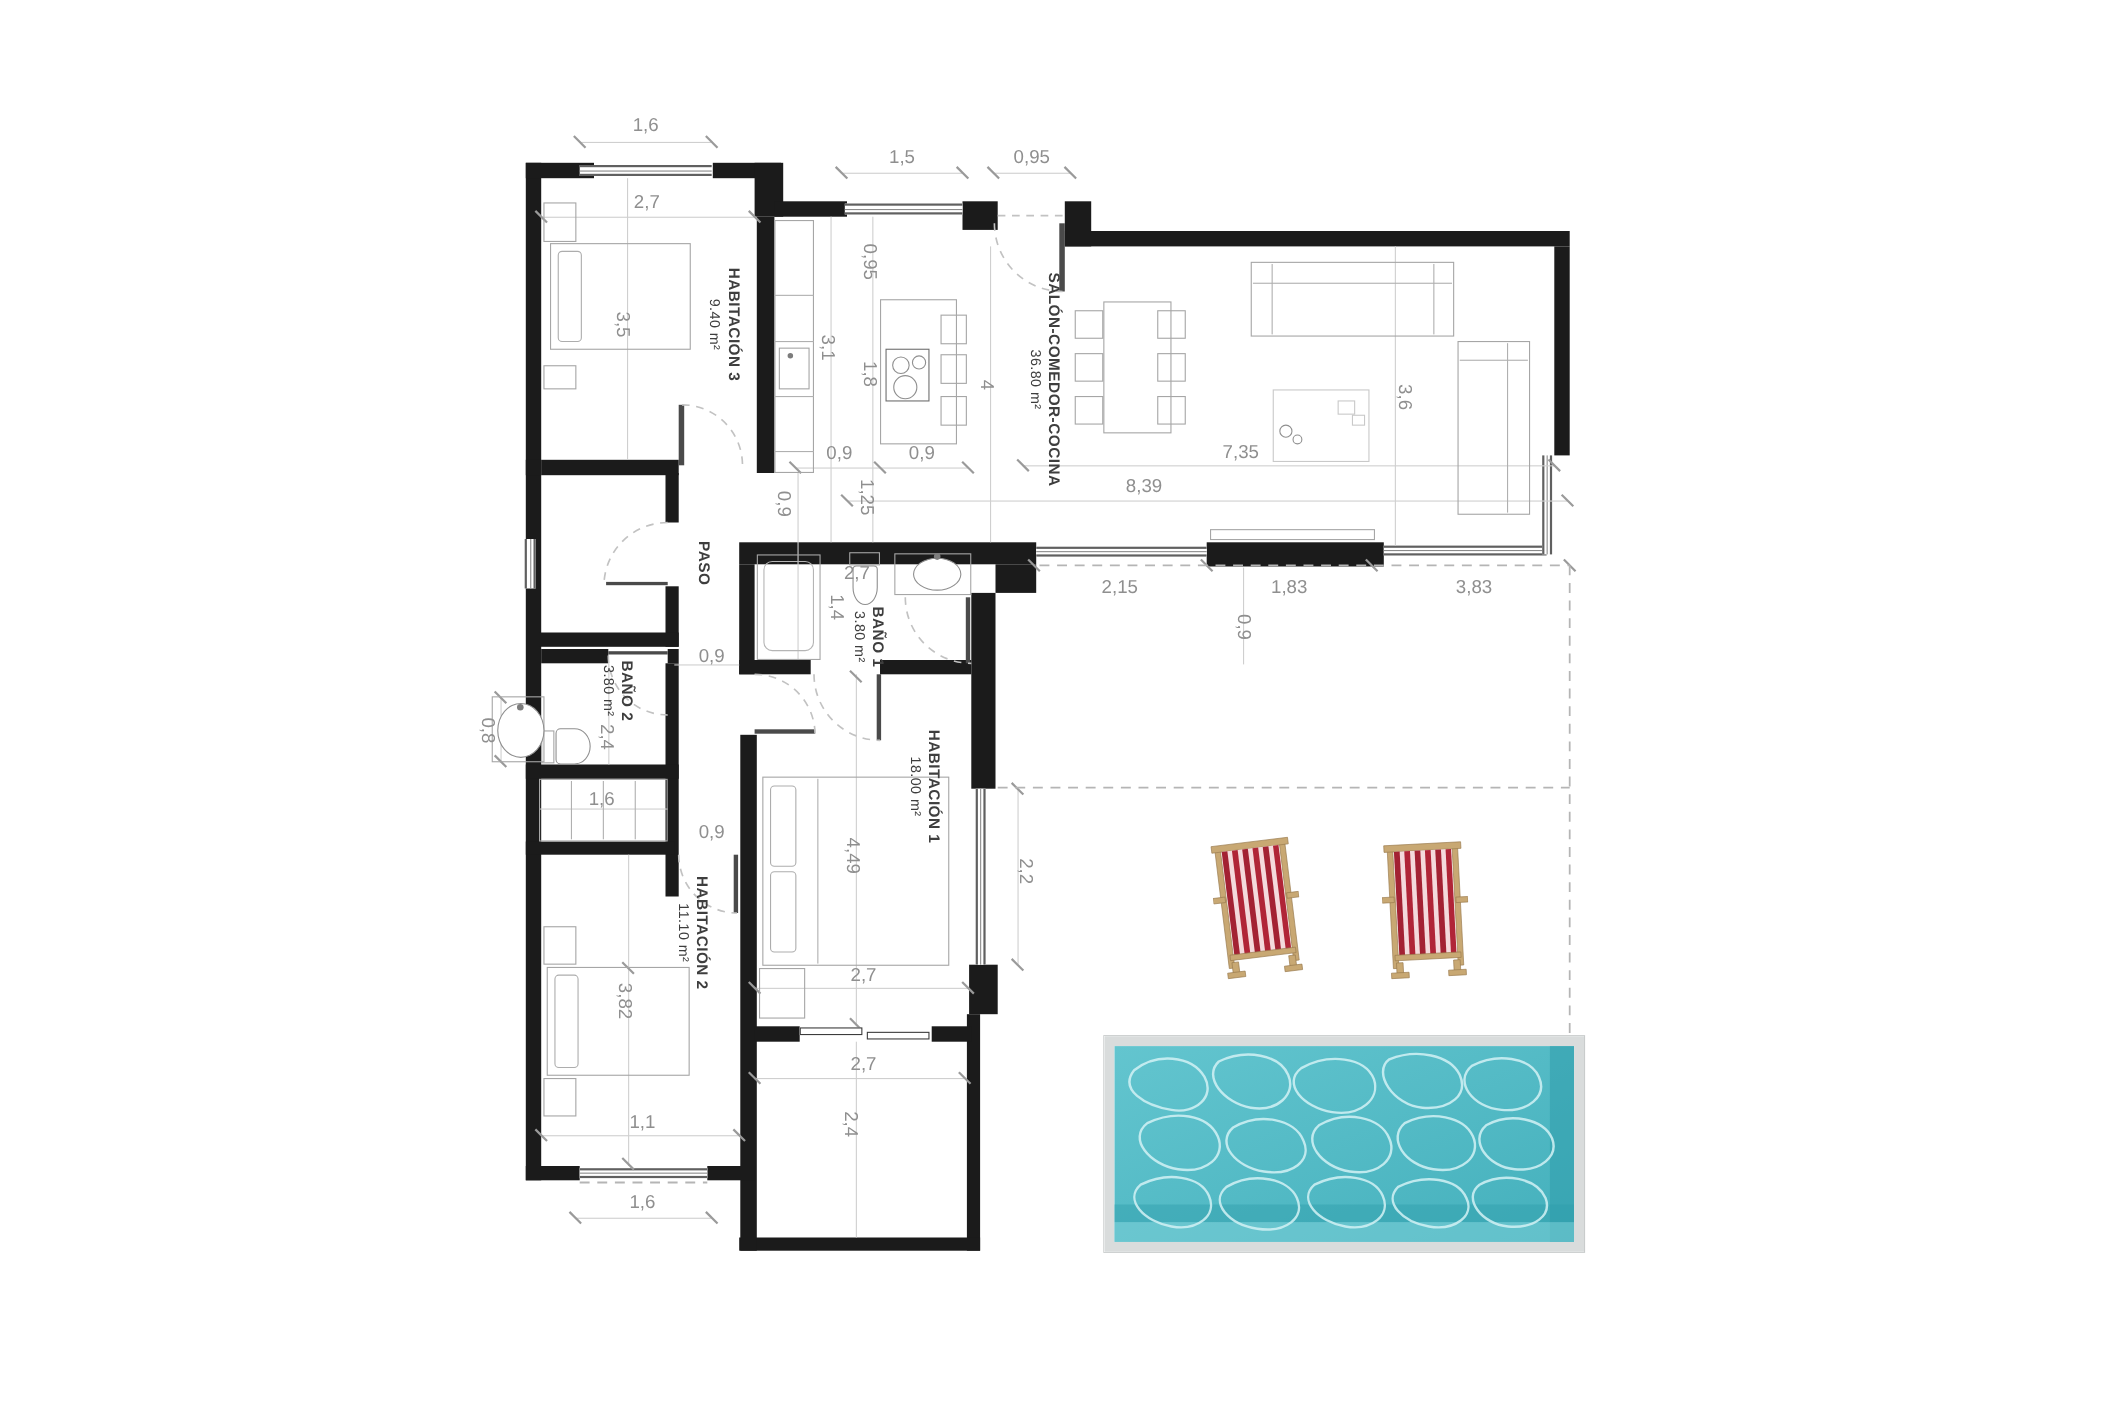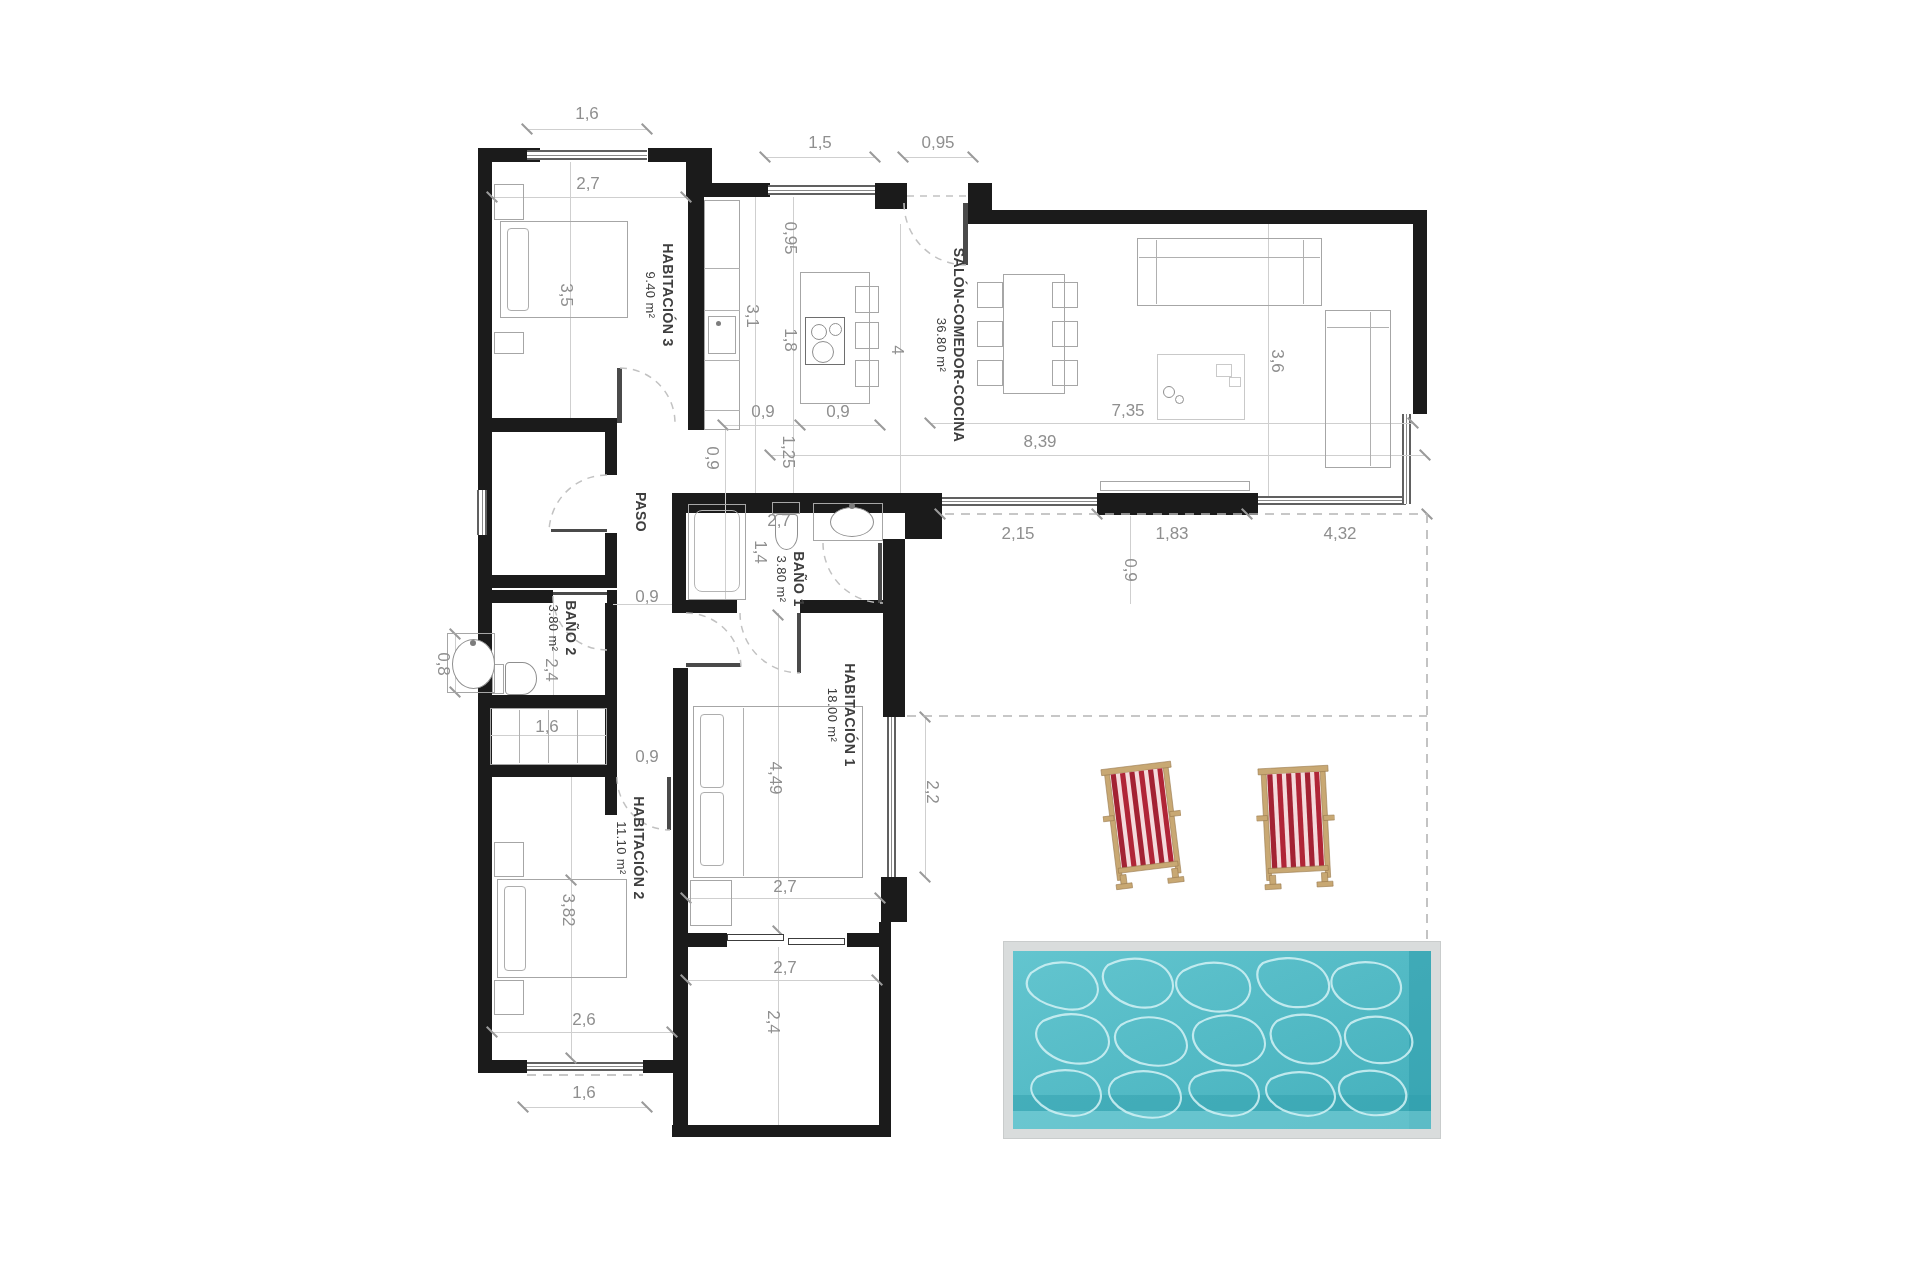--- a/index.html
+++ b/index.html
@@ -259,32 +259,32 @@
   <div class="lbl" style="left:838px;top:412px">0,9</div>
   <div class="lbl rot" style="left:1277px;top:361px">3,6</div>
   <div class="lbl" style="left:1128px;top:411px">7,35</div>
   <div class="lbl" style="left:1040px;top:442px">8,39</div>
   <div class="lbl rot" style="left:788px;top:452px">1,25</div>
   <div class="lbl rot" style="left:712px;top:458px">0,9</div>
   <div class="lbl" style="left:779px;top:521px">2,7</div>
   <div class="lbl rot" style="left:760px;top:552px">1,4</div>
   <div class="lbl" style="left:1018px;top:534px">2,15</div>
   <div class="lbl" style="left:1172px;top:534px">1,83</div>
-  <div class="lbl" style="left:1340px;top:534px">4,32</div>
+  <div class="lbl" style="left:1340px;top:534px">3,83</div>
   <div class="lbl rot" style="left:1130px;top:570px">0,9</div>
   <div class="lbl" style="left:647px;top:597px">0,9</div>
   <div class="lbl rot" style="left:443px;top:664px">0,8</div>
   <div class="lbl rot" style="left:551px;top:670px">2,4</div>
   <div class="lbl" style="left:547px;top:727px">1,6</div>
   <div class="lbl" style="left:647px;top:757px">0,9</div>
   <div class="lbl rot" style="left:775px;top:778px">4,49</div>
   <div class="lbl rot" style="left:932px;top:792px">2,2</div>
   <div class="lbl rot" style="left:568px;top:910px">3,82</div>
   <div class="lbl" style="left:785px;top:887px">2,7</div>
-  <div class="lbl" style="left:584px;top:1020px">2,6</div>
+  <div class="lbl" style="left:584px;top:1020px">1,1</div>
   <div class="lbl" style="left:785px;top:968px">2,7</div>
   <div class="lbl rot" style="left:773px;top:1022px">2,4</div>
   <div class="lbl" style="left:584px;top:1093px">1,6</div>
 
   <div class="lbl rot room" style="left:659px;top:295px">
     <span>HABITACIÓN 3</span>
     <span class="area">9.40 m²</span>
   </div>
   <div class="lbl rot room" style="left:950px;top:345px">
     <span>SALÓN-COMEDOR-COCINA</span>

